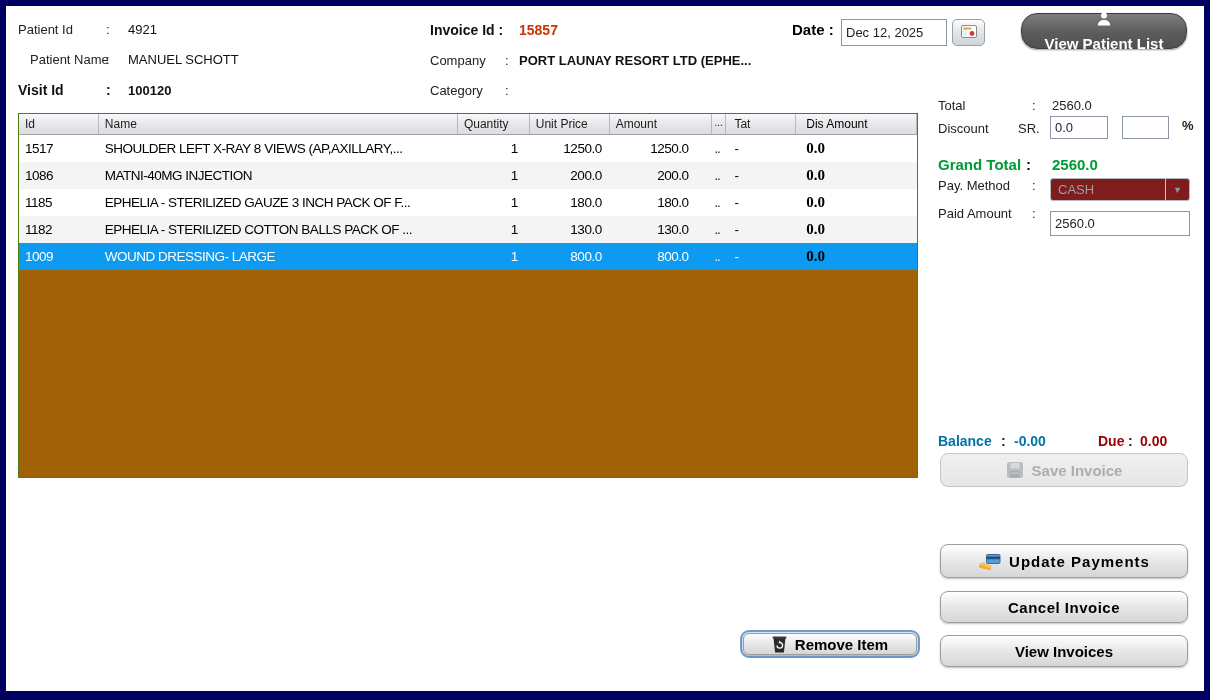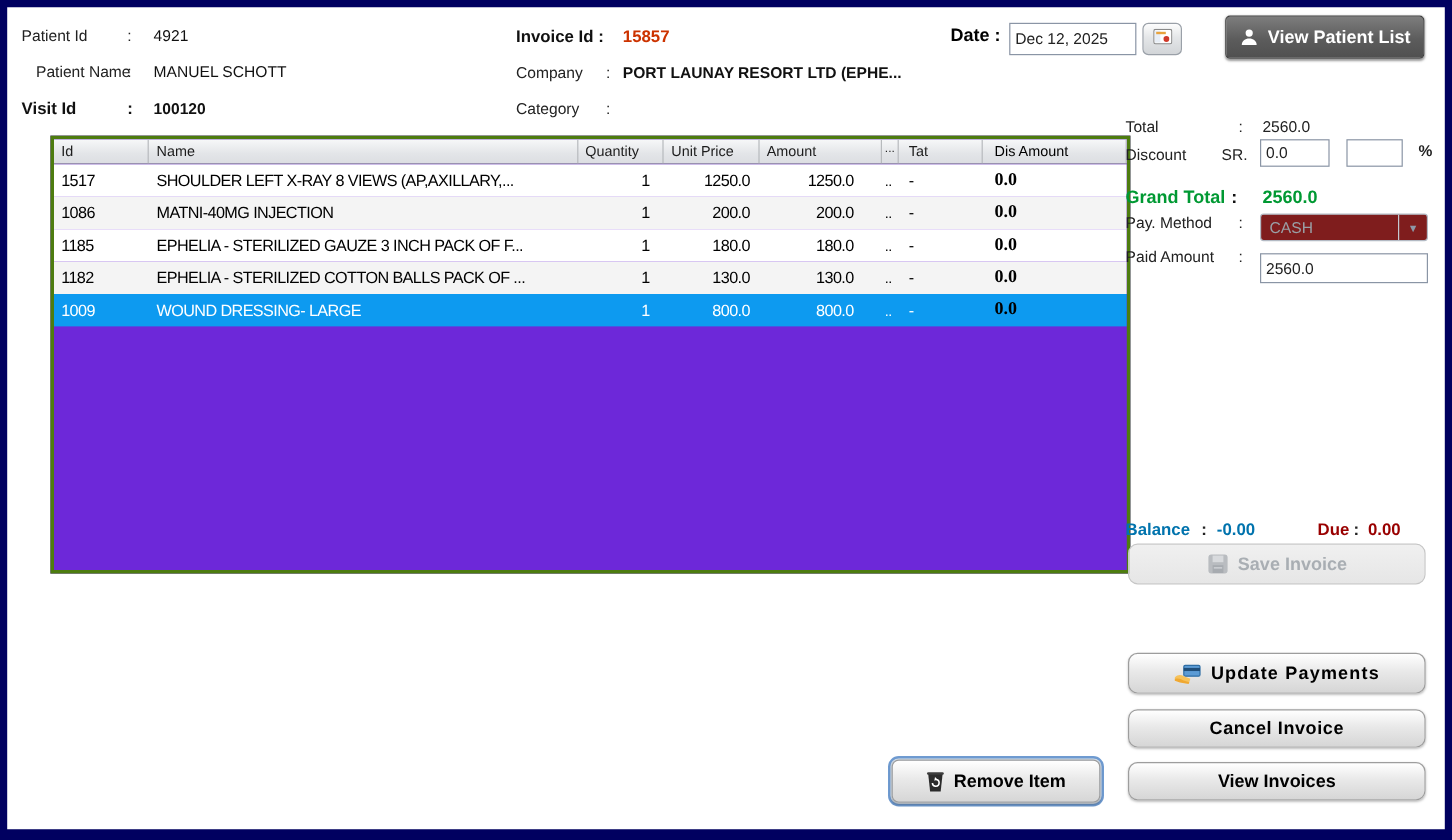--- a/index.html
+++ b/index.html
@@ -17,26 +17,26 @@
   .date-lbl { font-size:15px; font-weight:bold; color:#000; }
 
   input.tf { border:1px solid #8a95a5; background:#fff; font-family:"Liberation Sans",sans-serif;
              font-size:13px; color:#222; padding:2px 4px; outline:none; }
 
   .icon-btn { border:1px solid #9aa0a8; border-radius:5px;
               background:linear-gradient(#fdfdfd,#e4e6e8 45%,#d2d5d8);
               display:flex; align-items:center; justify-content:center; cursor:pointer; }
 
   .vpl-btn { background:linear-gradient(#7d7d7d,#5c5c5c 55%,#505050); border:1px solid #3f3f3f;
-             border-radius:4px; color:#fff; font-size:15px; font-weight:bold;
+             border-radius:16px; color:#fff; font-size:15px; font-weight:bold;
              display:flex; align-items:center; justify-content:center; gap:8px;
-             box-shadow:0 1px 2px rgba(0,0,0,.4); cursor:pointer; }
+             box-shadow:0 1px 2px rgba(0,0,0,.4); cursor:pointer;flex-direction:column; }
 
   
-  .tableWrap { border:3px solid #4d7c0f; background:#6d28d9; overflow:hidden;margin-left:24px; }
+  .tableWrap { border:1px solid #4d7c0f; background:#a16207; overflow:hidden; }
   .thead { display:flex; height:21px; background:linear-gradient(#f7f8f9,#e3e5e8 60%,#dcdee2);
            border-bottom:1px solid #9fa2a6; }
   .th { font-size:12px; color:#1c1c1c; padding:3px 0 0 6px; border-right:1px solid #b7babd;
         overflow:hidden; white-space:nowrap; }
   .trow { display:flex; height:27px; align-items:center; background:#fff; cursor:default; }
   .trow.alt { background:#f4f4f4; }
   .trow.selected { background:#0D9AF0; color:#fff; }
   .tcell { font-size:13.5px; letter-spacing:-0.5px; color:inherit; overflow:hidden;
            white-space:nowrap; padding-left:6px; }
   .c-id { width:80px; }
@@ -246,21 +246,21 @@
   </div>
 
   <div class="abs btn" style="left:940px;top:591px;width:248px;height:32px;letter-spacing:0.5px;">
     <span>Cancel Invoice</span>
   </div>
 
   <div class="abs btn" style="left:940px;top:635px;width:248px;height:32px;">
     <span>View Invoices</span>
   </div>
 
-  <div class="abs focus-ring" style="left:740px;top:630px;width:180px;height:42px;">
+  <div class="abs focus-ring" style="left:740px;top:630px;width:180px;height:28px;">
     <div class="btn" style="width:100%;height:100%;border-radius:6px;">
       <span style="display:flex;">
         <svg width="15" height="18">
             <path d="M1.5 3h12l-1.6 14.5H3.1z" fill="#2b2b2b"></path>
             <rect x="0.5" y="1.5" width="14" height="2.2" rx="1.1" fill="#3d3d3d"></rect>
             <path d="M5 10.5a2.8 2.8 0 1 0 2.8-2.9" fill="none" stroke="#fff" stroke-width="1.3"></path>
             <path d="M7.2 5.6l2 2-2.6 1z" fill="#fff"></path>
           </svg>
       </span>
       <span>Remove Item</span>

